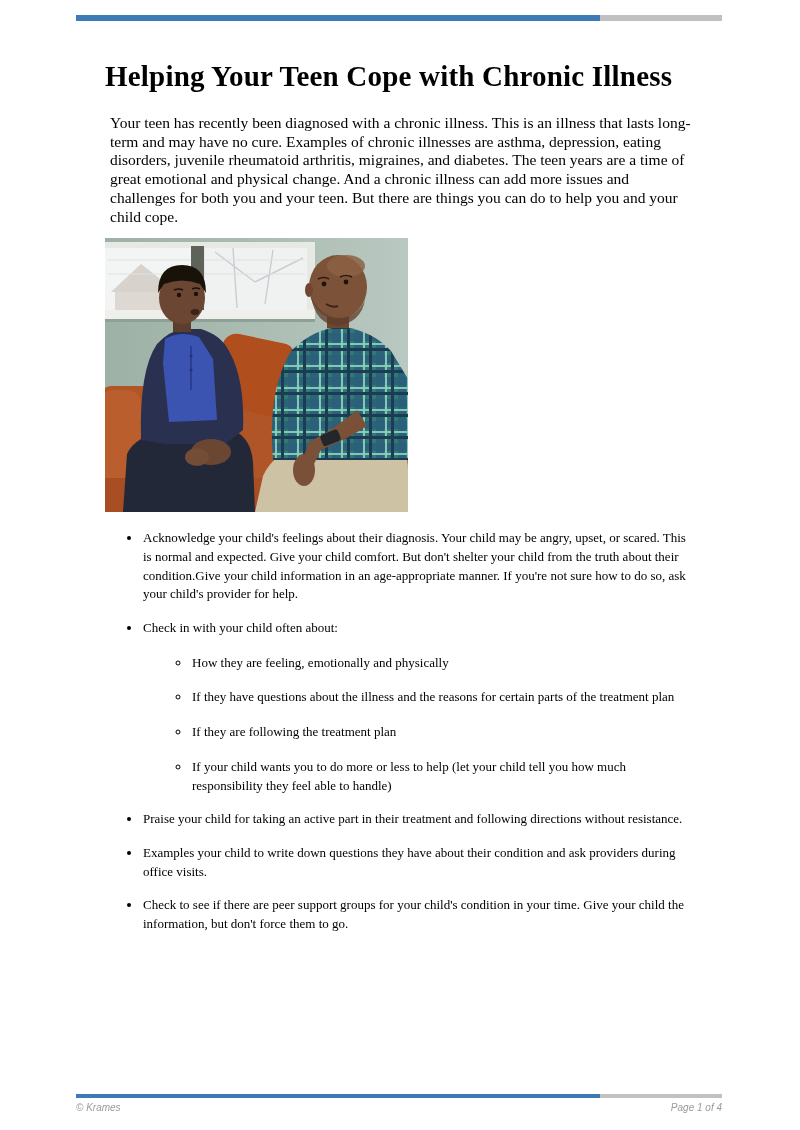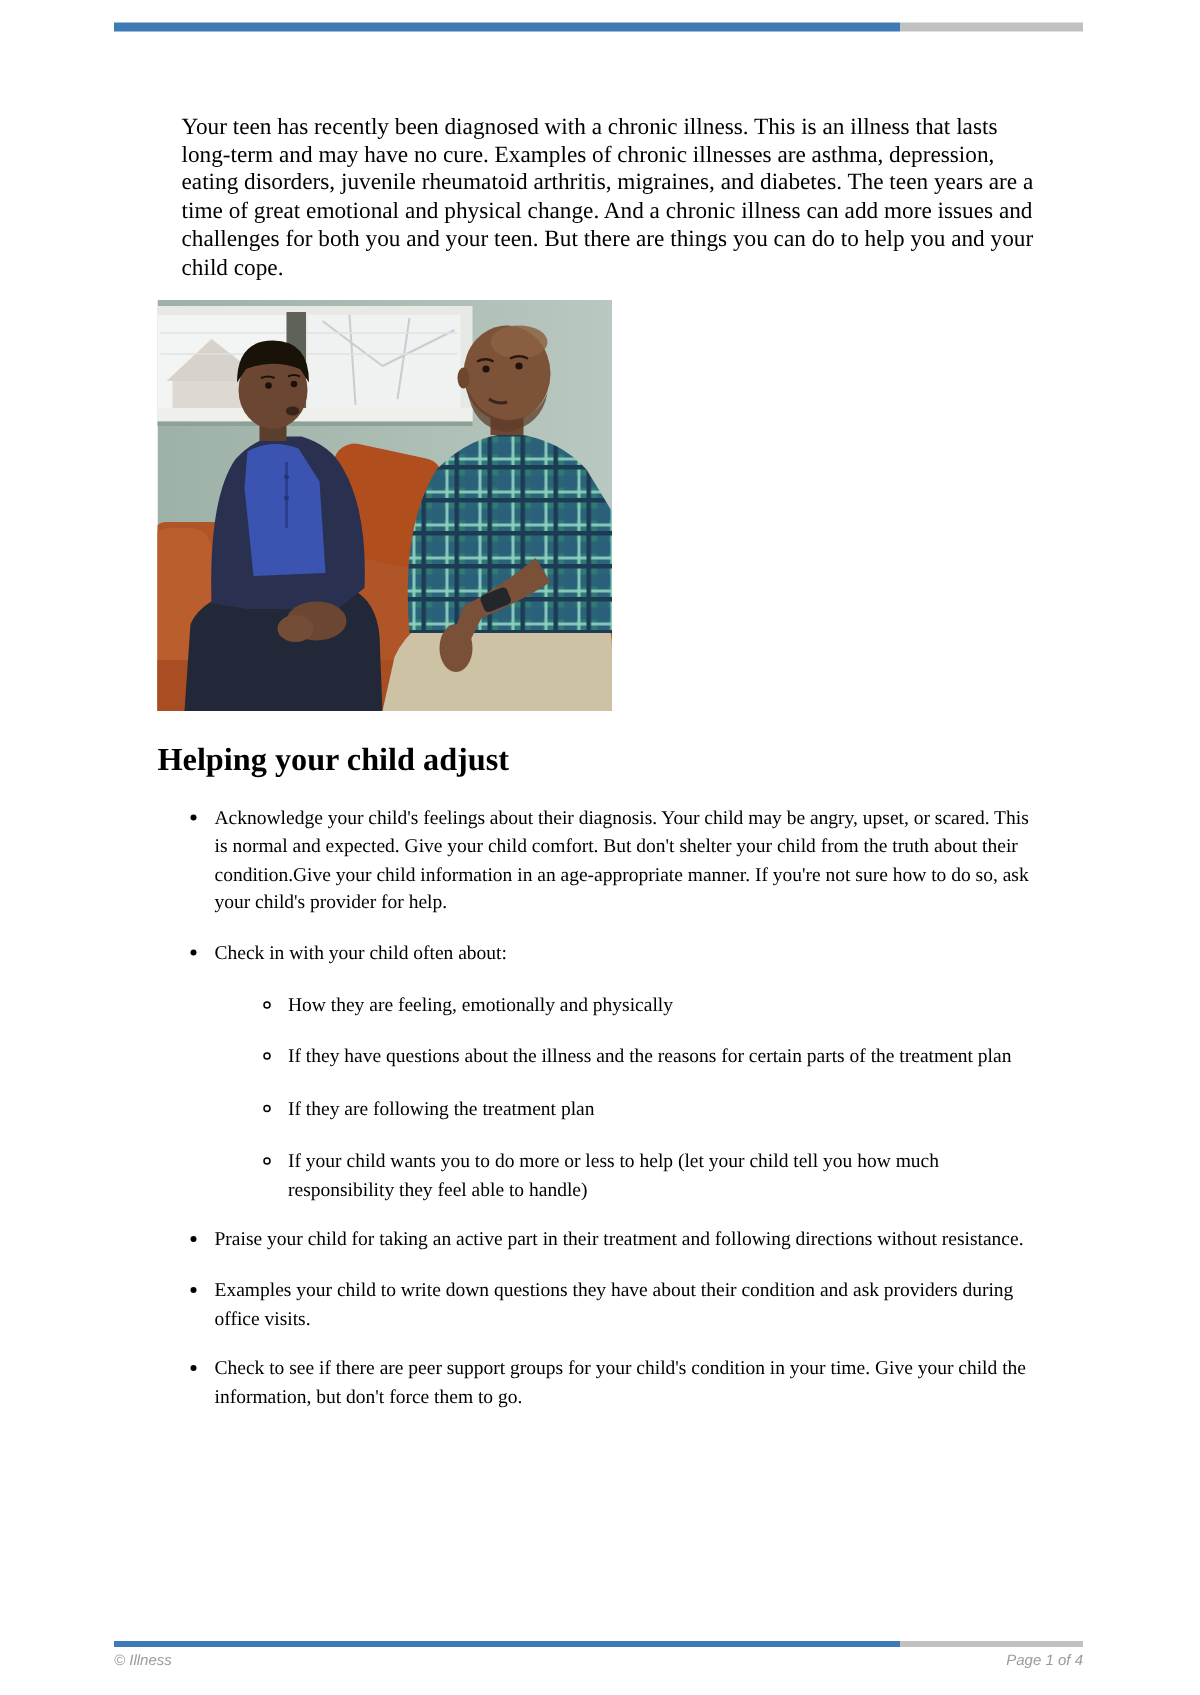--- a/index.html
+++ b/index.html
@@ -18,21 +18,21 @@
   .topbar .seg-blue{width:524px;height:100%;background:var(--accent);}
   .topbar .seg-gray{flex:1;height:100%;background:var(--bargray);}
 
   .content{
     position:absolute;left:105px;top:0;width:592px;padding-top:57px;
   }
   h1.doc-title{
     margin:0;font-size:29px;line-height:38px;font-weight:bold;letter-spacing:0.2px;
   }
   p.intro{
-    margin:19px 0 0 16px;font-size:15.5px;line-height:18.7px;
+    margin:19px 0 0 5px;font-size:15.5px;line-height:18.7px;
   }
   .photo-wrap{margin-top:12px;width:303px;height:274px;}
   .photo-wrap svg{display:block;width:303px;height:274px;}
   h2.section-heading{
     margin:19px 0 0 0;font-size:21.5px;line-height:26px;font-weight:bold;
   }
   ul.mainlist{
     margin:17px 0 0 0;padding:0 0 0 37px;font-size:13px;line-height:18.7px;
     list-style-type:disc;
   }
@@ -56,20 +56,21 @@
 </style>
 </head>
 <body>
 
 <div class="topbar">
   <div class="seg-blue"></div>
   <div class="seg-gray"></div>
 </div>
 
 <div class="content">
+  <h1 class="doc-title">Helping Your Teen Cope with Chronic Illness</h1>
 
   <p class="intro">Your teen has recently been diagnosed with a chronic illness. This is an illness that lasts long-term and may have no cure. Examples of chronic illnesses are asthma, depression, eating disorders, juvenile rheumatoid arthritis, migraines, and diabetes. The teen years are a time of great emotional and physical change. And a chronic illness can add more issues and challenges for both you and your teen. But there are things you can do to help you and your child cope.</p>
 
   <div class="photo-wrap">
     <svg viewBox="0 0 303 274" xmlns="http://www.w3.org/2000/svg">
       <title>An adult man in a plaid shirt talks with a teen boy on an orange couch in front of a window</title>
       <defs>
         <linearGradient id="wallg" x1="0" y1="0" x2="1" y2="0">
           <stop offset="0" stop-color="#9db1a6"></stop>
           <stop offset="1" stop-color="#b9c8c0"></stop>
@@ -138,21 +139,20 @@
         <ellipse cx="204" cy="52" rx="4" ry="7" fill="#6f4730"></ellipse>
         <path d="M206 58 Q210 86 233 88 Q256 84 260 62 Q252 80 233 80 Q214 78 206 58 Z" fill="#5e3c2a" opacity="0.75"></path>
         <circle cx="219" cy="46" r="2.4" fill="#1f120a"></circle>
         <circle cx="241" cy="44" r="2.4" fill="#1f120a"></circle>
         <path d="M213 41 Q219 38 224 41 M235 39 Q241 36 247 39" stroke="#2a1810" stroke-width="1.5" fill="none"></path>
         <path d="M221 66 Q227 70 233 68" stroke="#3a241a" stroke-width="2" fill="none"></path>
       </g>
     </svg>
   </div>
 
-  <h2 class="section-heading">Helping your child adjust</h2>
 
   <ul class="mainlist">
       <li>Acknowledge your child's feelings about their diagnosis. Your child may be angry, upset, or scared. This is normal and expected. Give your child comfort. But don't shelter your child from the truth about their condition.Give your child information in an age-appropriate manner. If you're not sure how to do so, ask your child's provider for help.</li>
       <li>Check in with your child often about:<ul class="sublist">
           <li>How they are feeling, emotionally and physically</li>
           <li>If they have questions about the illness and the reasons for certain parts of the treatment plan</li>
           <li>If they are following the treatment plan</li>
           <li>If your child wants you to do more or less to help (let your child tell you how much responsibility they feel able to handle)</li>
         </ul></li>
       <li>Praise your child for taking an active part in their treatment and following directions without resistance.</li>
@@ -160,16 +160,16 @@
       <li>Check to see if there are peer support groups for your child's condition in your time. Give your child the information, but don't force them to go.</li>
     </ul>
 </div>
 
 <footer>
   <div class="footbar">
     <div class="seg-blue"></div>
     <div class="seg-gray"></div>
   </div>
   <div class="foottext">
-    <span>© Illness</span>
+    <span>© Krames</span>
     <span>Page 1 of 4</span>
   </div>
 </footer>
 
 </body></html>

